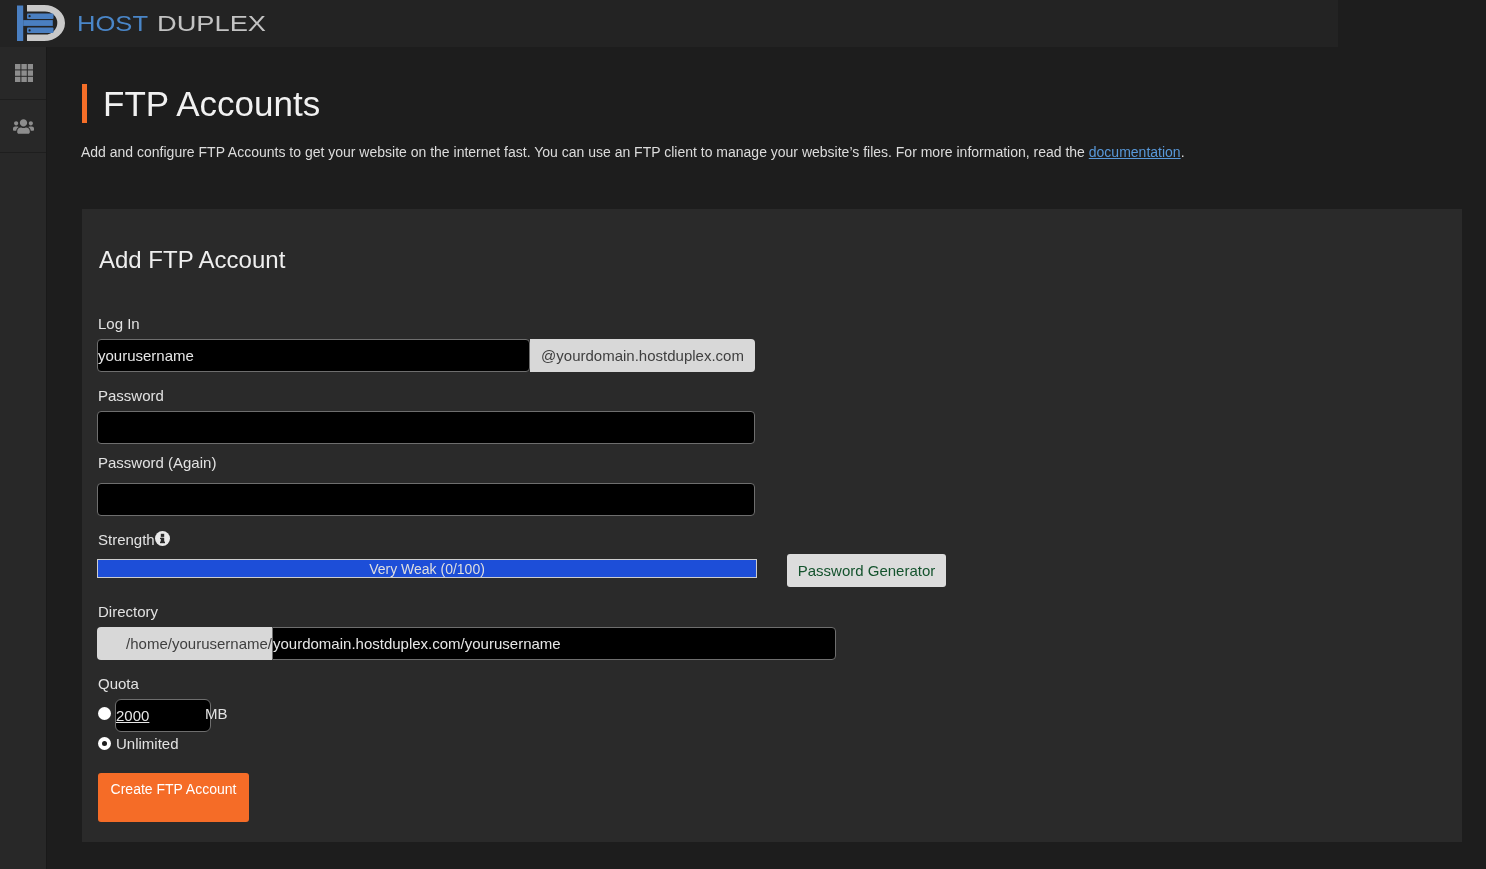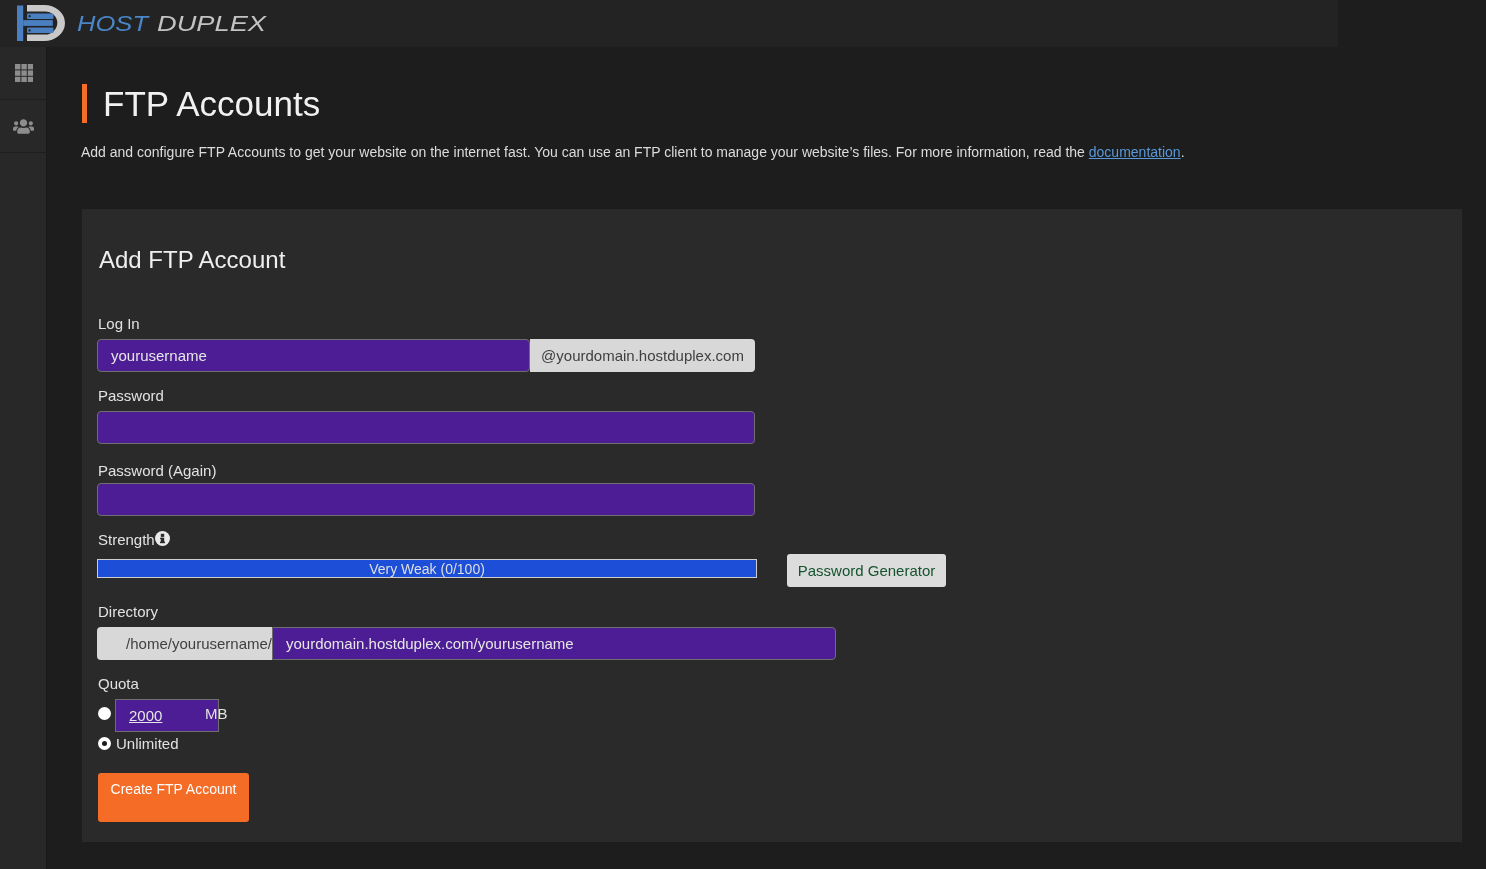--- a/index.html
+++ b/index.html
@@ -1,27 +1,27 @@
 <!DOCTYPE html>
 <html><head>
 <meta charset="utf-8">
 <style>
   * { margin:0; padding:0; box-sizing:border-box; }
   html,body { width:1486px; height:869px; background:#1d1d1d; font-family:"Liberation Sans", sans-serif; overflow:hidden; }
-  #header { position:absolute; left:0; top:0; width:1338px; height:47px; background:#232323;font-style:italic; }
+  #header { position:absolute; left:0; top:0; width:1338px; height:47px; background:#232323; }
   #sidebar { position:absolute; left:0; top:47px; width:47px; height:822px; background:#282828; border-right:1px solid #191919; }
   .cell { position:absolute; left:0; width:46px; height:53px; border-bottom:1px solid #1e1e1e; }
   #obar { position:absolute; left:82px; top:84px; width:5px; height:39px; background:#f56e28; }
   #h1 { position:absolute; left:103px; top:86px; font-size:35px; color:#f1f1f1; font-weight:400; line-height:1;text-align:center; }
   #desc { position:absolute; left:81px; top:145px; font-size:14px; color:#dcdcdc; line-height:1; }
   #desc a { color:#5898d9; }
   #card { position:absolute; left:82px; top:209px; width:1380px; height:633px; background:#2a2a2a; }
   #h2 { position:absolute; left:17px; top:39px; font-size:24px; color:#efefef; font-weight:400; line-height:1; }
   .lbl { position:absolute; font-size:15px; color:#e2e2e2; line-height:1; }
-  .inp { position:absolute; background:#4c1d95; border:1px solid #6e6e6e; border-radius:4px; height:33px; font-size:15px; color:#e6e6e6; line-height:31px; padding:0 13px; }
+  .inp { position:absolute; background:#000000; border:1px solid #6e6e6e; border-radius:4px; height:33px; font-size:15px; color:#e6e6e6; line-height:31px; padding:0 0; }
   .addon { position:absolute; background:#d8d8d8; color:#3f3f3f; height:33px; font-size:15px; line-height:33px; text-align:center; }
   #sfx { border-radius:0 4px 4px 0; }
   #pfx { border-radius:4px 0 0 4px; }
   #meter { position:absolute; left:15px; top:350px; width:660px; height:19px; border:1px solid #cdcdcd; background:#1d4ed8; color:#dfdfdf; font-size:14px; text-align:center; line-height:18px; }
   #pgbtn { position:absolute; left:705px; top:345px; width:159px; height:33px; background:#dcdcdc; border-radius:3px; color:#14532d; font-size:15px; text-align:center; line-height:33px; }
   .radio { position:absolute; width:13px; height:13px; border-radius:50%; background:#fff; }
   #rdot { position:absolute; width:5px; height:5px; border-radius:50%; background:#1d1d1d; left:4px; top:4px; }
   #createbtn { position:absolute; left:16px; top:564px; width:151px; height:49px; background:#f56c27; border-radius:3px; color:#fff; font-size:14px; text-align:center; line-height:33px; }
 </style>
 </head>
@@ -65,37 +65,37 @@
 <div id="obar"></div>
 <div id="h1">FTP Accounts</div>
 <div id="desc">Add and configure FTP Accounts to get your website on the internet fast. You can use an FTP client to manage your website’s files. For more information, read the <a href="#">documentation</a>.</div>
 <div id="card">
   <div id="h2">Add FTP Account</div>
   <div class="lbl" style="left:16px; top:107px;">Log In</div>
   <div class="inp" style="left:15px; top:130px; width:433px;">yourusername</div>
   <div class="addon" id="sfx" style="left:448px; top:130px; width:225px;">@yourdomain.hostduplex.com</div>
   <div class="lbl" style="left:16px; top:179px;">Password</div>
   <div class="inp" style="left:15px; top:202px; width:658px;"></div>
-  <div class="lbl" style="left:16px; top:254px;">Password (Again)</div>
+  <div class="lbl" style="left:16px; top:246px;">Password (Again)</div>
   <div class="inp" style="left:15px; top:274px; width:658px;"></div>
   <div class="lbl" style="left:16px; top:323px;text-align:center;">Strength</div>
   <svg width="15" height="15" viewBox="0 0 15 15" style="position:absolute;left:73px;top:322px;">
     <circle cx="7.5" cy="7.5" r="7.5" fill="#eaeaea"></circle>
     <rect x="5.8" y="2.8" width="3.4" height="3.1" fill="#2a2a2a"></rect>
     <rect x="5.0" y="6.8" width="3.6" height="1.2" fill="#2a2a2a"></rect>
     <rect x="5.8" y="6.8" width="3.4" height="4.6" fill="#2a2a2a"></rect>
     <rect x="5.0" y="10.6" width="5.0" height="1.6" fill="#2a2a2a"></rect>
   </svg>
   <div id="meter">Very Weak (0/100)</div>
   <div id="pgbtn">Password Generator</div>
   <div class="lbl" style="left:16px; top:395px;">Directory</div>
   <div class="addon" id="pfx" style="left:15px; top:418px; width:175px;text-align:right;">/home/yourusername/</div>
   <div class="inp" style="left:190px; top:418px; width:564px; border-radius:0 4px 4px 0;">yourdomain.hostduplex.com/yourusername</div>
   <div class="lbl" style="left:16px; top:467px;text-align:right;">Quota</div>
   <div class="radio" style="left:16px; top:498px;"></div>
-  <div class="inp" style="left:33px; top:490px; width:104px; border-radius:0;text-decoration:underline;">2000</div>
+  <div class="inp" style="left:33px; top:490px; width:96px; border-radius:6px;text-decoration:underline;">2000</div>
   <div class="lbl" style="left:123px; top:497px;">MB</div>
   <div class="radio" style="left:16px; top:528px;">
       <div id="rdot"></div>
     </div>
   <div class="lbl" style="left:34px; top:527px;">Unlimited</div>
   <div id="createbtn">Create FTP Account</div>
 </div>
 
 </body></html>

